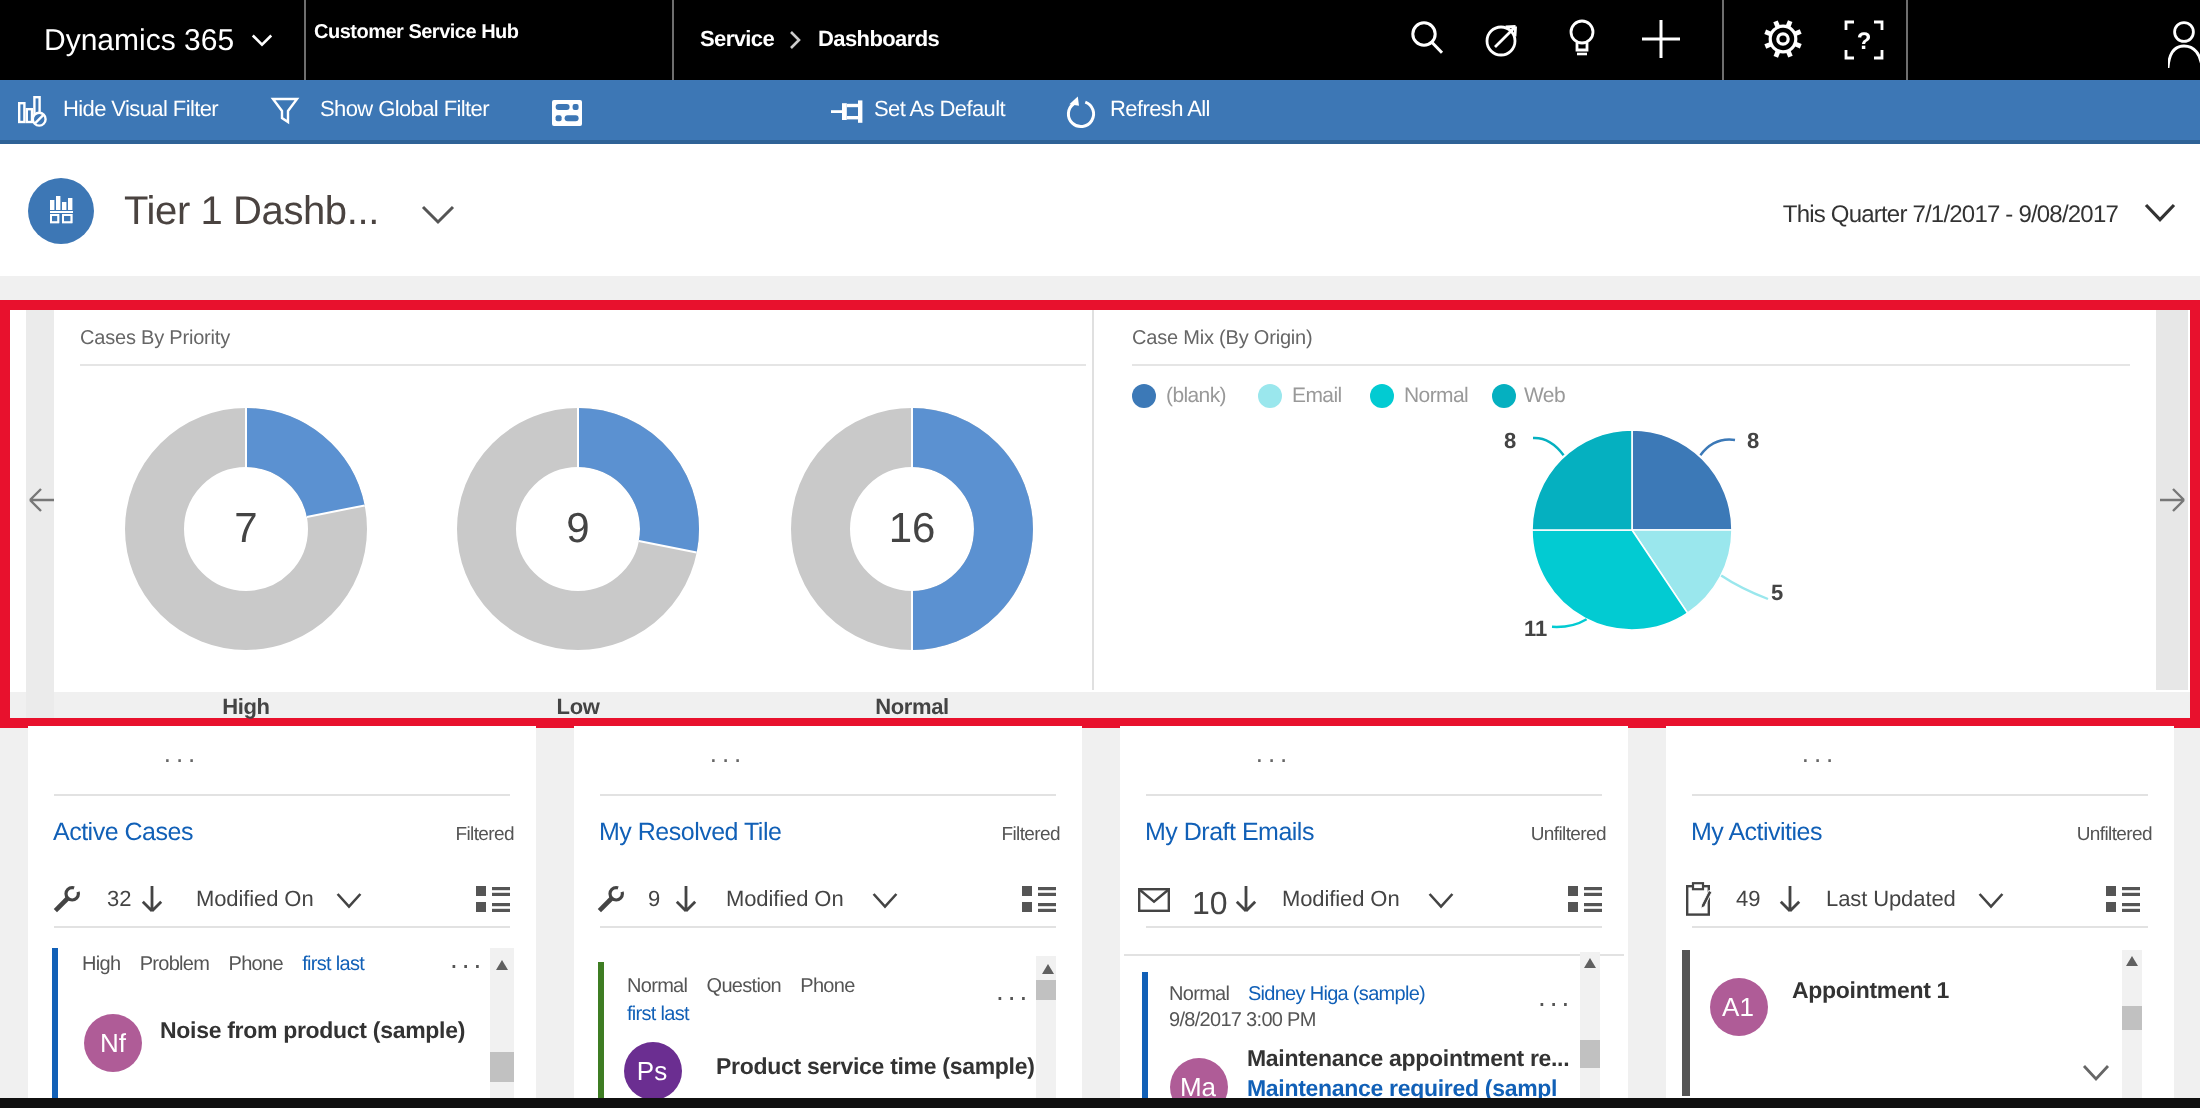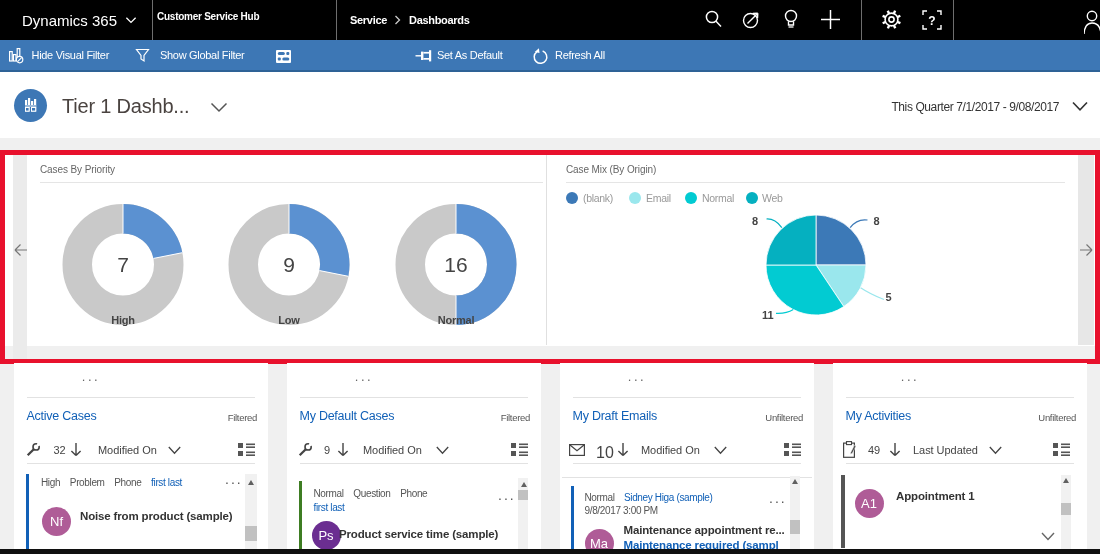--- a/index.html
+++ b/index.html
@@ -28,21 +28,21 @@
   
   #redzone { left:0px; top:150px; width:1100px; height:214px;
     border:5px solid #e8112d; background:#fff; }
   #lgutter { position:absolute; left:13px; top:155px; width:14px; height:204px; background:#ebebeb; }
   #rgutter { position:absolute; left:1078px; top:155px; width:16px; height:190px; background:#e7e7e7; }
   .ptitle { position:absolute; top:164px; font-size:10px; letter-spacing:-0.1px; color:#666; }
   .pdiv { position:absolute; top:182px; height:1px; background:#e5e5e5; }
   #vsep { position:absolute; left:546px; top:155px; width:1px; height:190px; background:#e0e0e0; }
   .donutnum { position:absolute; top:253px; width:60px; text-align:center;
     font-size:21px; color:#444; }
-  .donutlbl { position:absolute; top:314px; width:100px; text-align:center;
+  .donutlbl { position:absolute; top:348px; width:100px; text-align:center;
     font-size:11px; letter-spacing:-0.2px; font-weight:bold; color:#444; }
   .legtext { position:absolute; top:191.5px; font-size:10.5px; letter-spacing:-0.3px; color:#999; }
   .legdot { position:absolute; top:191.5px; width:12px; height:12px; border-radius:50%; }
   .pielbl { position:absolute; font-size:11px; font-weight:bold; color:#444; }
 
   
   .col { position:absolute; top:363px; width:254px; height:191px; background:#fff; }
   .dots { position:absolute; top:6px; left:61px; width:32px; text-align:center; color:#666;
     font-size:13px; letter-spacing:2.5px; }
   .coldiv { position:absolute; height:1px; background:#e2e2e2; left:13px; right:13px; }
@@ -298,21 +298,21 @@
     <div class="avatar" style="left:28px;top:143.5px;background:#af5c97">Nf</div>
     <div class="cardtitle" style="left:66px;top:147px">Noise from product (sample)</div>
     <div class="scrolltrack" style="left:231px;top:111px;width:12px;height:80px"></div>
     <div class="scrollarr" style="left:234px;top:117px;border-left:3.5px solid transparent;border-right:3.5px solid transparent;border-bottom:5px solid #606060"></div>
     <div class="scrollthumb" style="left:231px;top:163px;width:12px;height:15px"></div>
   </div>
 
   <div class="col" style="left:287px">
     <div class="dots">...</div>
     <div class="coldiv" style="top:34px"></div>
-    <div class="ctitle">My Default Cases</div>
+    <div class="ctitle">My Resolved Tile</div>
     <div class="cfilter">Filtered</div>
     <svg class="abs" style="left:10px;top:79px" width="17" height="16" viewBox="0 0 17 16">
         <circle cx="11.1" cy="4.9" r="3.1" fill="none" stroke="#444" stroke-width="1.6"></circle>
         <polygon points="11.1,4.9 12.9,-0.6 16.6,3.1" fill="#fff"></polygon>
         <line x1="9" y1="7" x2="2.7" y2="13.3" stroke="#444" stroke-width="2.3"></line>
       </svg>
       <span class="abs" style="left:37px;top:81px;font-size:11px;color:#444">9</span>
       <svg class="abs" style="left:50px;top:79px" width="12" height="15" viewBox="0 0 12 15">
         <path d="M6 1 L6 13 M6 13.5 L1.4 8.9 M6 13.5 L10.6 8.9" stroke="#444" stroke-width="1.4" fill="none"></path>
       </svg>
@@ -329,21 +329,21 @@
           <rect x="8" y="8.5" width="9" height="1.6"></rect>
           <rect x="8" y="11.4" width="9" height="1.6"></rect>
         </g>
       </svg>
     <div class="coldiv" style="top:100px"></div>
     <div style="position:absolute;left:11.5px;top:118px;width:3px;height:73px;background:#3e7d23"></div>
     <div class="tagrow" style="left:26.5px;top:125px">Normal Question Phone</div>
     <div class="tagrow bluetext" style="left:26.5px;top:139px">first last</div>
     <div style="position:absolute;left:211px;top:124px;color:#555;font-size:14px;letter-spacing:2px">...</div>
     <div class="avatar" style="left:24.5px;top:158px;background:#6b2e91">Ps</div>
-    <div class="cardtitle" style="left:52px;top:165px">Product service time (sample)</div>
+    <div class="cardtitle" style="left:71px;top:165px">Product service time (sample)</div>
     <div class="scrolltrack" style="left:231px;top:115px;width:10px;height:76px"></div>
     <div class="scrollarr" style="left:233.5px;top:119px;border-left:3.5px solid transparent;border-right:3.5px solid transparent;border-bottom:5px solid #606060"></div>
     <div class="scrollthumb" style="left:231px;top:126.5px;width:10px;height:10px"></div>
   </div>
 
   <div class="col" style="left:560px">
     <div class="dots">...</div>
     <div class="coldiv" style="top:34px"></div>
     <div class="ctitle">My Draft Emails</div>
     <div class="cfilter">Unfiltered</div>

